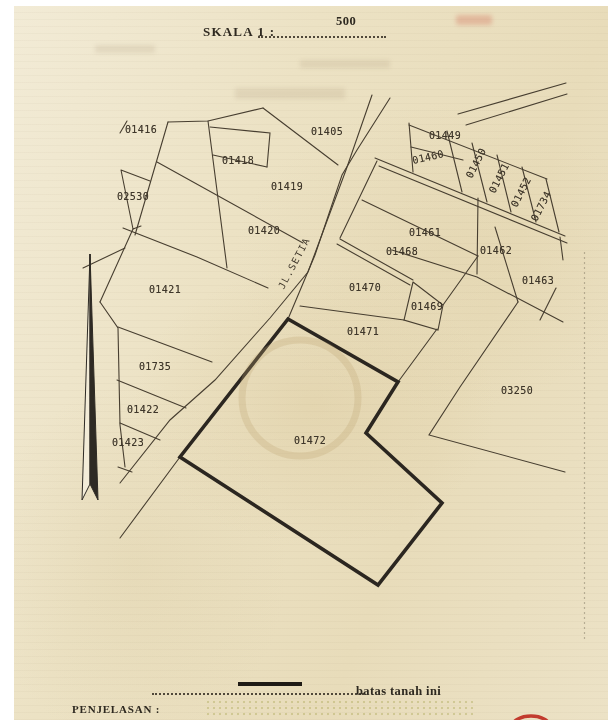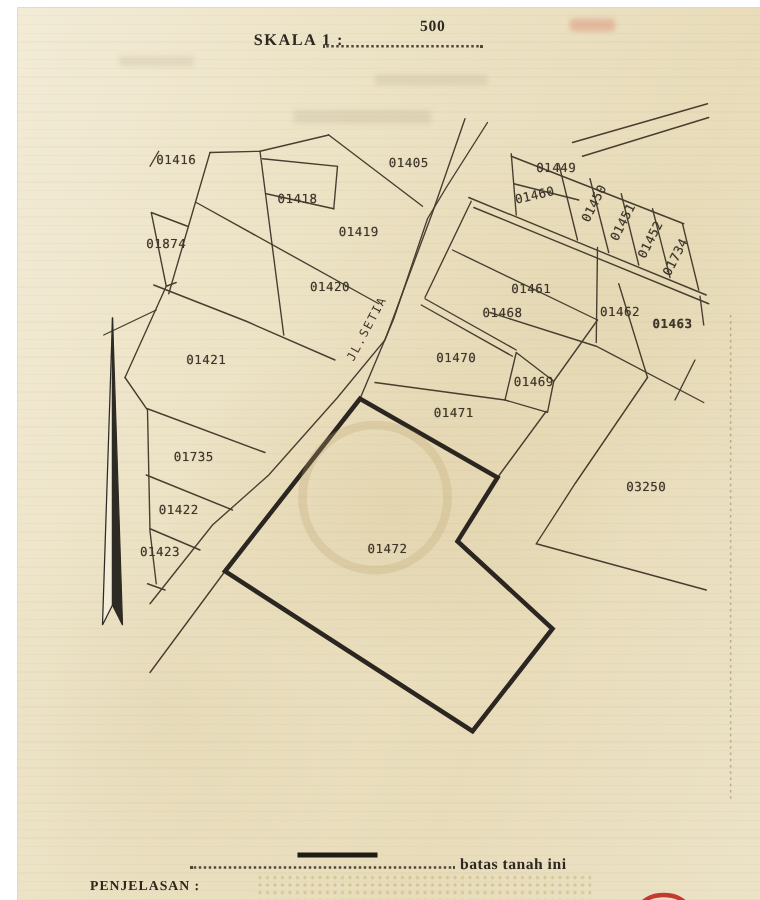--- a/index.html
+++ b/index.html
@@ -21,21 +21,21 @@
   #road-label{position:absolute;left:294px;top:263px;font-family:"DejaVu Sans Mono", monospace;
           font-size:9.5px;letter-spacing:1.4px;color:#3e362a;white-space:nowrap;
           transform:translate(-50%,-50%) rotate(-62deg);}
   .serifb{font-weight:bold;color:#2e2920;}
   #skala-label{left:203px;top:24px;font-size:13px;letter-spacing:1.2px;}
   #skala-value{left:336px;top:14px;font-size:12.5px;letter-spacing:.5px;}
   #skala-dots{left:258px;top:22px;width:128px;height:14px;border-bottom:2px dotted #50483a;}
   #legend-title{left:72px;top:683px;font-size:11px;letter-spacing:.8px;margin-top:20px;}
   #legend-dots{left:152px;top:680px;width:212px;height:13px;border-bottom:2px dotted #50483a;}
   #legend-mark{left:238px;top:682px;width:64px;height:4px;background:#1f1b15;}
-  #legend-note{left:368px;top:684px;font-size:12.5px;letter-spacing:.4px;}
+  #legend-note{left:356px;top:684px;font-size:12.5px;letter-spacing:.4px;}
   .ghost{position:absolute;background:rgba(140,118,88,.13);filter:blur(2px);border-radius:2px;}
   #dotmatrix{left:205px;top:699px;width:268px;height:20px;opacity:.55;
      background-image:radial-gradient(circle, rgba(150,148,50,.55) 1px, transparent 1.6px);
      background-size:6px 6px;}
   #red-smudge{left:456px;top:15px;width:36px;height:10px;background:rgba(205,70,55,.25);
      filter:blur(2px);border-radius:3px;}
   #white-strip{left:0;top:0;width:14px;height:720px;background:#fff;}
   #top-strip{left:0;top:0;width:608px;height:6px;background:#fff;}
 </style>
 </head>
@@ -120,34 +120,34 @@
       <polygon points="90,254 98,500 90,484" fill="#2e2a24" stroke="#2e2a24" stroke-width="1"></polygon>
     </g>
 
     <line x1="584.5" y1="252" x2="584.5" y2="640" stroke="rgba(120,110,90,.45)" stroke-width="1.2" stroke-dasharray="2,3"></line>
 
     <ellipse cx="531" cy="727" rx="19" ry="11" fill="none" stroke="#c23b2e" stroke-width="3.5"></ellipse>
   </svg>
 
   <div id="labels" class="abs" style="left:0;top:0;width:492px;height:720px;">
       <span class="plabel" style="left: 141px; top: 129px; transform: translate(-50%, -50%) rotate(0deg);">01416</span>
-      <span class="plabel" style="left: 133px; top: 196px; transform: translate(-50%, -50%) rotate(0deg);">01874</span>
+      <span class="plabel" style="left: 133px; top: 196px; transform: translate(-50%, -50%) rotate(0deg);">02530</span>
       <span class="plabel" style="left: 238px; top: 160px; transform: translate(-50%, -50%) rotate(0deg);">01418</span>
       <span class="plabel" style="left: 287px; top: 186px; transform: translate(-50%, -50%) rotate(0deg);">01419</span>
       <span class="plabel" style="left: 248px; top: 230px; transform: translate(-50%, -50%) rotate(0deg); margin-left: 16px;">01420</span>
       <span class="plabel" style="left: 327px; top: 131px; transform: translate(-50%, -50%) rotate(0deg);">01405</span>
       <span class="plabel" style="left: 445px; top: 135px; transform: translate(-50%, -50%) rotate(0deg);">01449</span>
       <span class="plabel" style="left: 428px; top: 157px; transform: translate(-50%, -50%) rotate(-13deg);">01460</span>
       <span class="plabel" style="left: 476px; top: 163px; transform: translate(-50%, -50%) rotate(-63deg);">01450</span>
       <span class="plabel" style="left: 499px; top: 178px; transform: translate(-50%, -50%) rotate(-63deg);">01451</span>
       <span class="plabel" style="left: 521px; top: 192px; transform: translate(-50%, -50%) rotate(-63deg);">01452</span>
       <span class="plabel" style="left: 541px; top: 206px; transform: translate(-50%, -50%) rotate(-63deg);">01734</span>
       <span class="plabel" style="left: 425px; top: 208px; transform: translate(-50%, -50%) rotate(0deg); margin-top: 24px;">01461</span>
       <span class="plabel" style="left: 496px; top: 250px; transform: translate(-50%, -50%) rotate(0deg);">01462</span>
-      <span class="plabel" style="left: 538px; top: 260px; transform: translate(-50%, -50%) rotate(0deg); font-weight: bold;">01463</span>
+      <span class="plabel" style="left: 538px; top: 280px; transform: translate(-50%, -50%) rotate(0deg);">01463</span>
       <span class="plabel" style="left: 402px; top: 251px; transform: translate(-50%, -50%) rotate(0deg);">01468</span>
       <span class="plabel" style="left: 365px; top: 287px; transform: translate(-50%, -50%) rotate(0deg);">01470</span>
       <span class="plabel" style="left: 427px; top: 306px; transform: translate(-50%, -50%) rotate(0deg);">01469</span>
       <span class="plabel" style="left: 363px; top: 331px; transform: translate(-50%, -50%) rotate(0deg);">01471</span>
       <span class="plabel" style="left: 165px; top: 289px; transform: translate(-50%, -50%) rotate(0deg);">01421</span>
       <span class="plabel" style="left: 155px; top: 366px; transform: translate(-50%, -50%) rotate(0deg);">01735</span>
       <span class="plabel" style="left: 143px; top: 409px; transform: translate(-50%, -50%) rotate(0deg);">01422</span>
       <span class="plabel" style="left: 128px; top: 442px; transform: translate(-50%, -50%) rotate(0deg);">01423</span>
       <span class="plabel" style="left: 517px; top: 390px; transform: translate(-50%, -50%) rotate(0deg);">03250</span>
       <span class="plabel" style="left: 310px; top: 440px; transform: translate(-50%, -50%) rotate(0deg);">01472</span>

